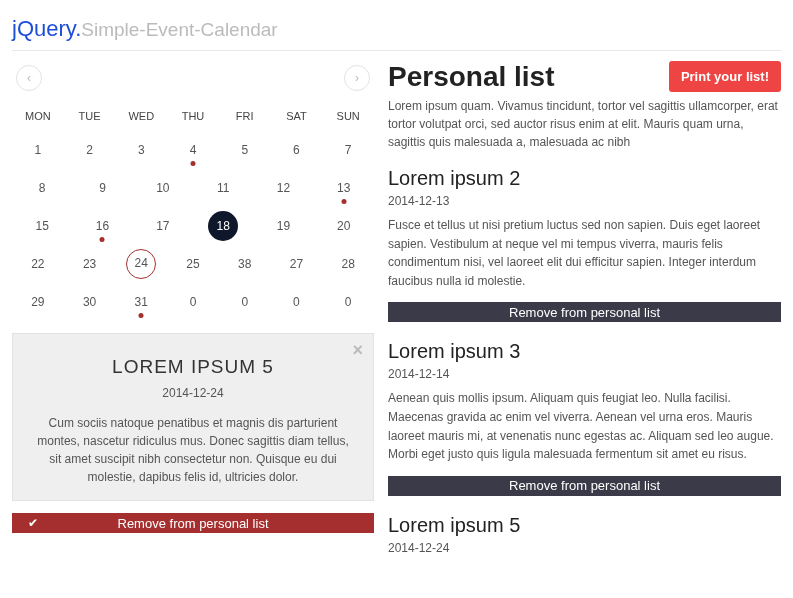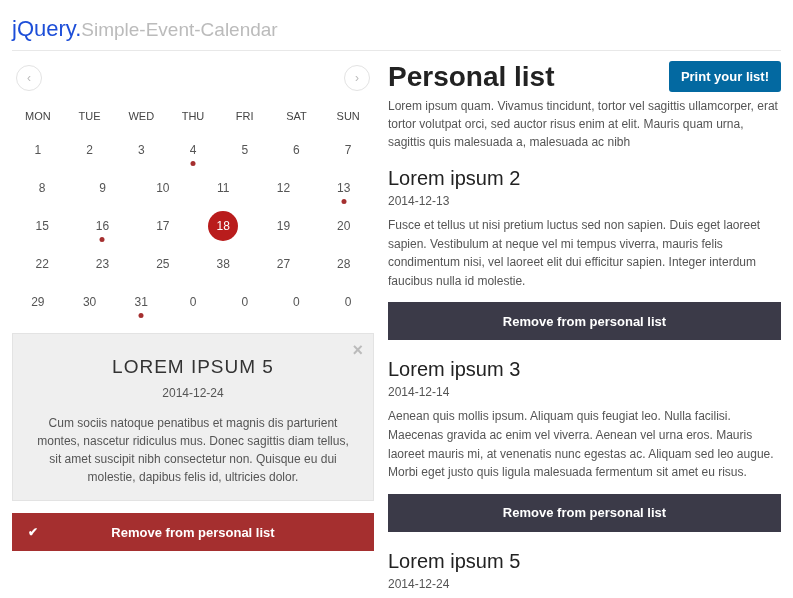--- a/index.html
+++ b/index.html
@@ -10,33 +10,33 @@
 .cols{display:flex;gap:14px}
 .left{width:362px;flex:none}
 .right{flex:1}
 .cal-head{display:flex;align-items:center;justify-content:space-between;padding:4px 4px 10px}
 .nav-btn{width:26px;height:26px;border:1px solid #e3e3e3;border-radius:50%;display:flex;align-items:center;justify-content:center;color:#bbb;font-size:12px;cursor:pointer;background:#fff}
 .month-title{font-size:19px;letter-spacing:1px;color:#333}
 .dow-row,.day-row{display:flex}
 .dow,.day{flex:1;text-align:center;font-size:12px;color:#555;height:38px;display:flex;align-items:center;justify-content:center;position:relative}
 .dow{font-size:11px;color:#444;height:30px}
 .day .num{width:30px;height:30px;line-height:30px;border-radius:50%;display:inline-block}
-.day.sel .num{background:#b91c1c;color:#fff}
+.day.sel .num{background:#0f172a;color:#fff}
 .day.today .num{border:1.5px solid #a52f2f;line-height:27px}
 .day .dot{position:absolute;bottom:3px;left:50%;transform:translateX(-50%);width:5px;height:5px;background:#a52f2f;border-radius:50%}
 .event-card{background:#efefef;border:1px solid #e3e3e3;margin-top:12px;position:relative;padding:22px 20px 14px;text-align:center}
 .event-card .close{position:absolute;top:6px;right:10px;color:#bbb;font-size:18px;cursor:pointer;font-weight:bold}
 .ev-title{font-size:19px;letter-spacing:1px;margin-bottom:8px;color:#333}
 .ev-date{font-size:12px;color:#555;margin-bottom:14px}
 .ev-desc{font-size:12px;color:#555;line-height:1.5}
-.btn{display:flex;align-items:center;justify-content:center;font-weight:bold;font-size:13px;height:38px;color:#fff;cursor:pointer;border:none;width:100%}
+.btn{display:flex;align-items:center;justify-content:center;font-weight:normal;font-size:13px;height:20px;color:#fff;cursor:pointer;border:none;width:100%}
 .btn-red{background:#a52f2f;margin-top:12px;position:relative}
 .btn-red .chk{position:absolute;left:16px;font-size:12px}
 .btn-dark{background:#3b3a48;margin:12px 0 18px}
-.print-btn{background:#0369a1;color:#fff;font-weight:bold;font-size:13px;padding:8px 12px;border:none;border-radius:3px;float:right;cursor:pointer}
+.print-btn{background:#ef4444;color:#fff;font-weight:bold;font-size:13px;padding:8px 12px;border:none;border-radius:3px;float:right;cursor:pointer}
 .list-title{font-size:28px;font-weight:bold;color:#222;margin-bottom:4px}
 .list-intro{font-size:12px;color:#555;line-height:1.5;margin-bottom:16px;clear:both}
 .item-title{font-size:20px;color:#222;margin-bottom:4px}
 .item-date{font-size:12px;color:#555;margin-bottom:8px}
 .item-desc{font-size:12px;color:#555;line-height:1.55}
 </style>
 </head>
 <body>
 
 <div class="header">
@@ -128,20 +128,23 @@
           <div class="day">
             <span class="num">20</span>
           </div>
         </div>
         <div class="day-row">
           <div class="day">
             <span class="num">22</span>
           </div>
           <div class="day">
             <span class="num">23</span>
+          </div>
+          <div class="day today">
+            <span class="num">24</span>
           </div>
           <div class="day">
             <span class="num">25</span>
           </div>
           <div class="day">
             <span class="num">38</span>
           </div>
           <div class="day">
             <span class="num">27</span>
           </div>

